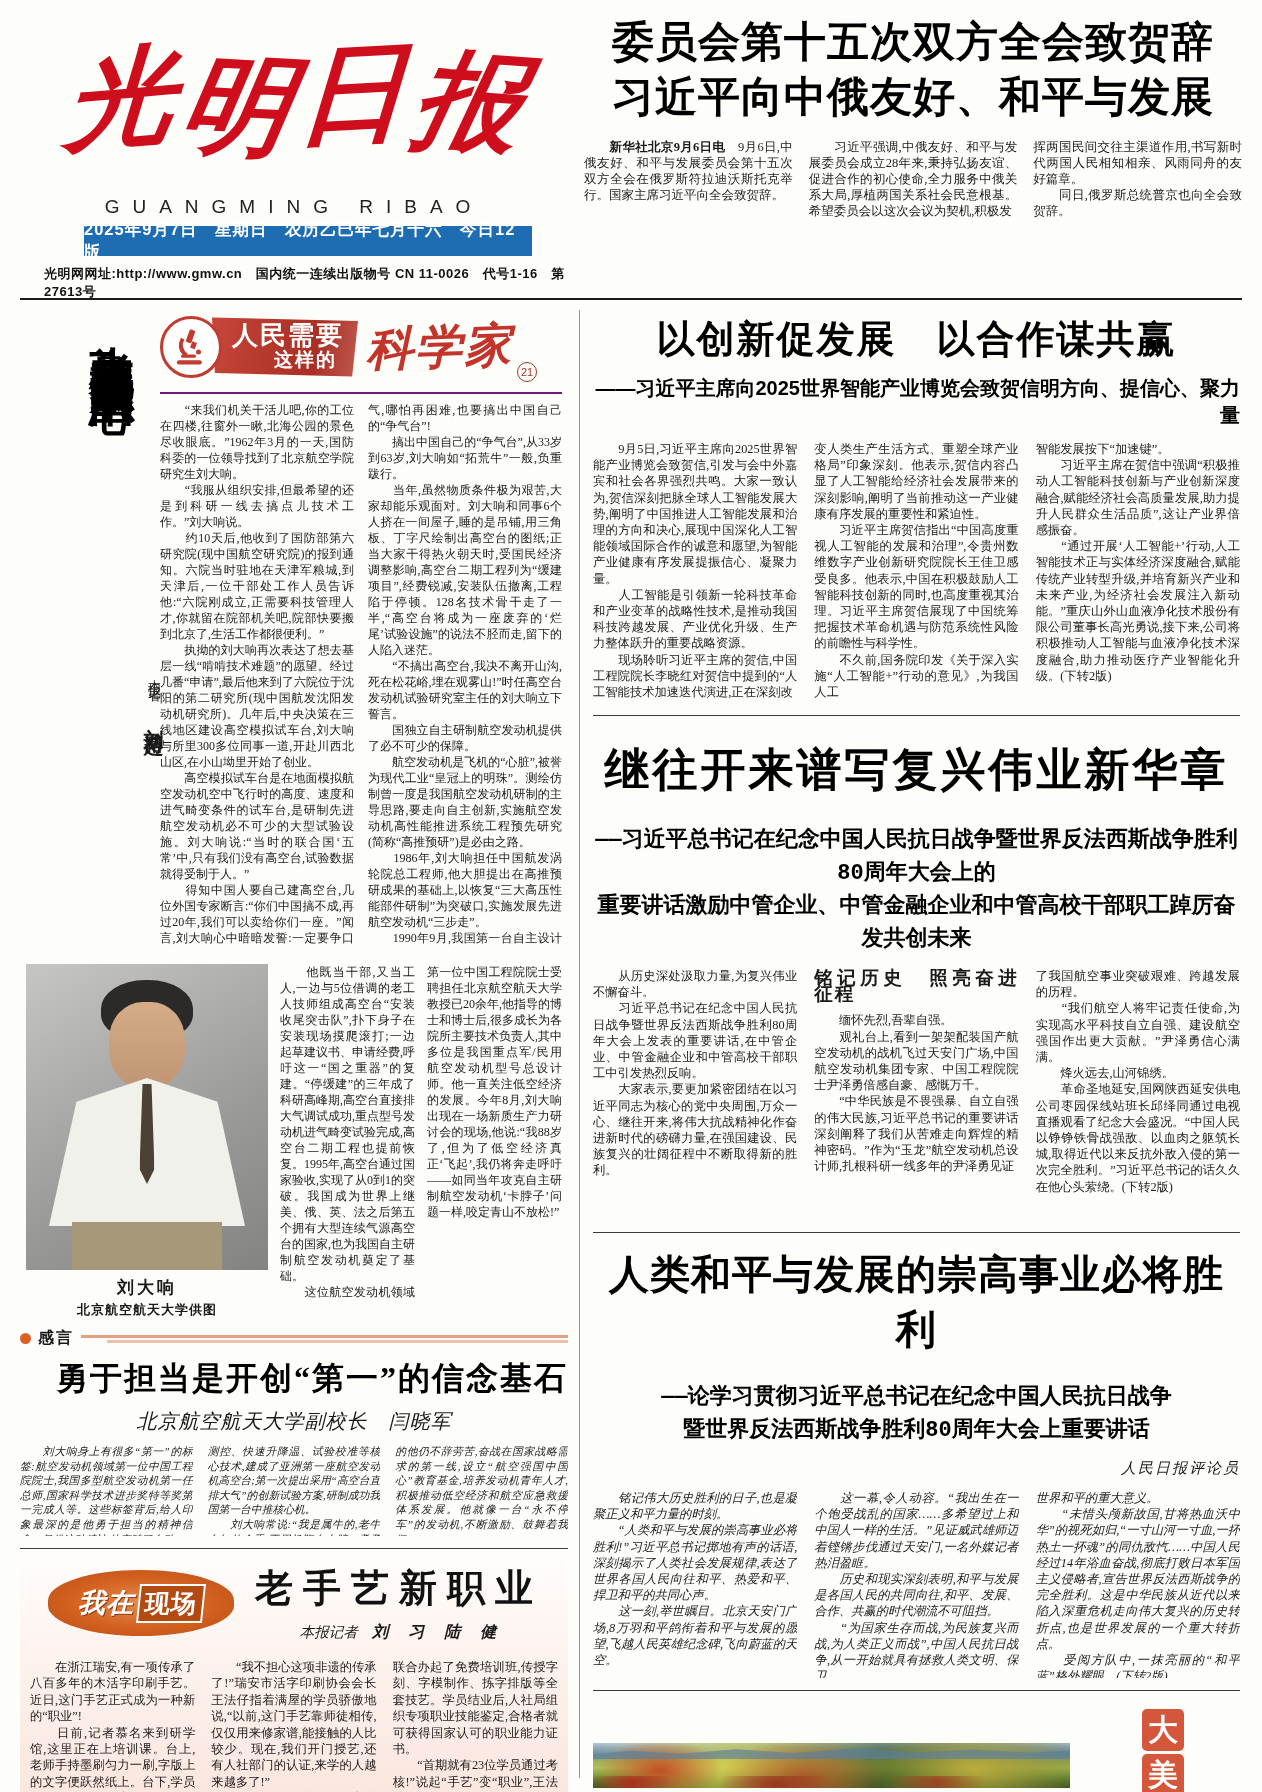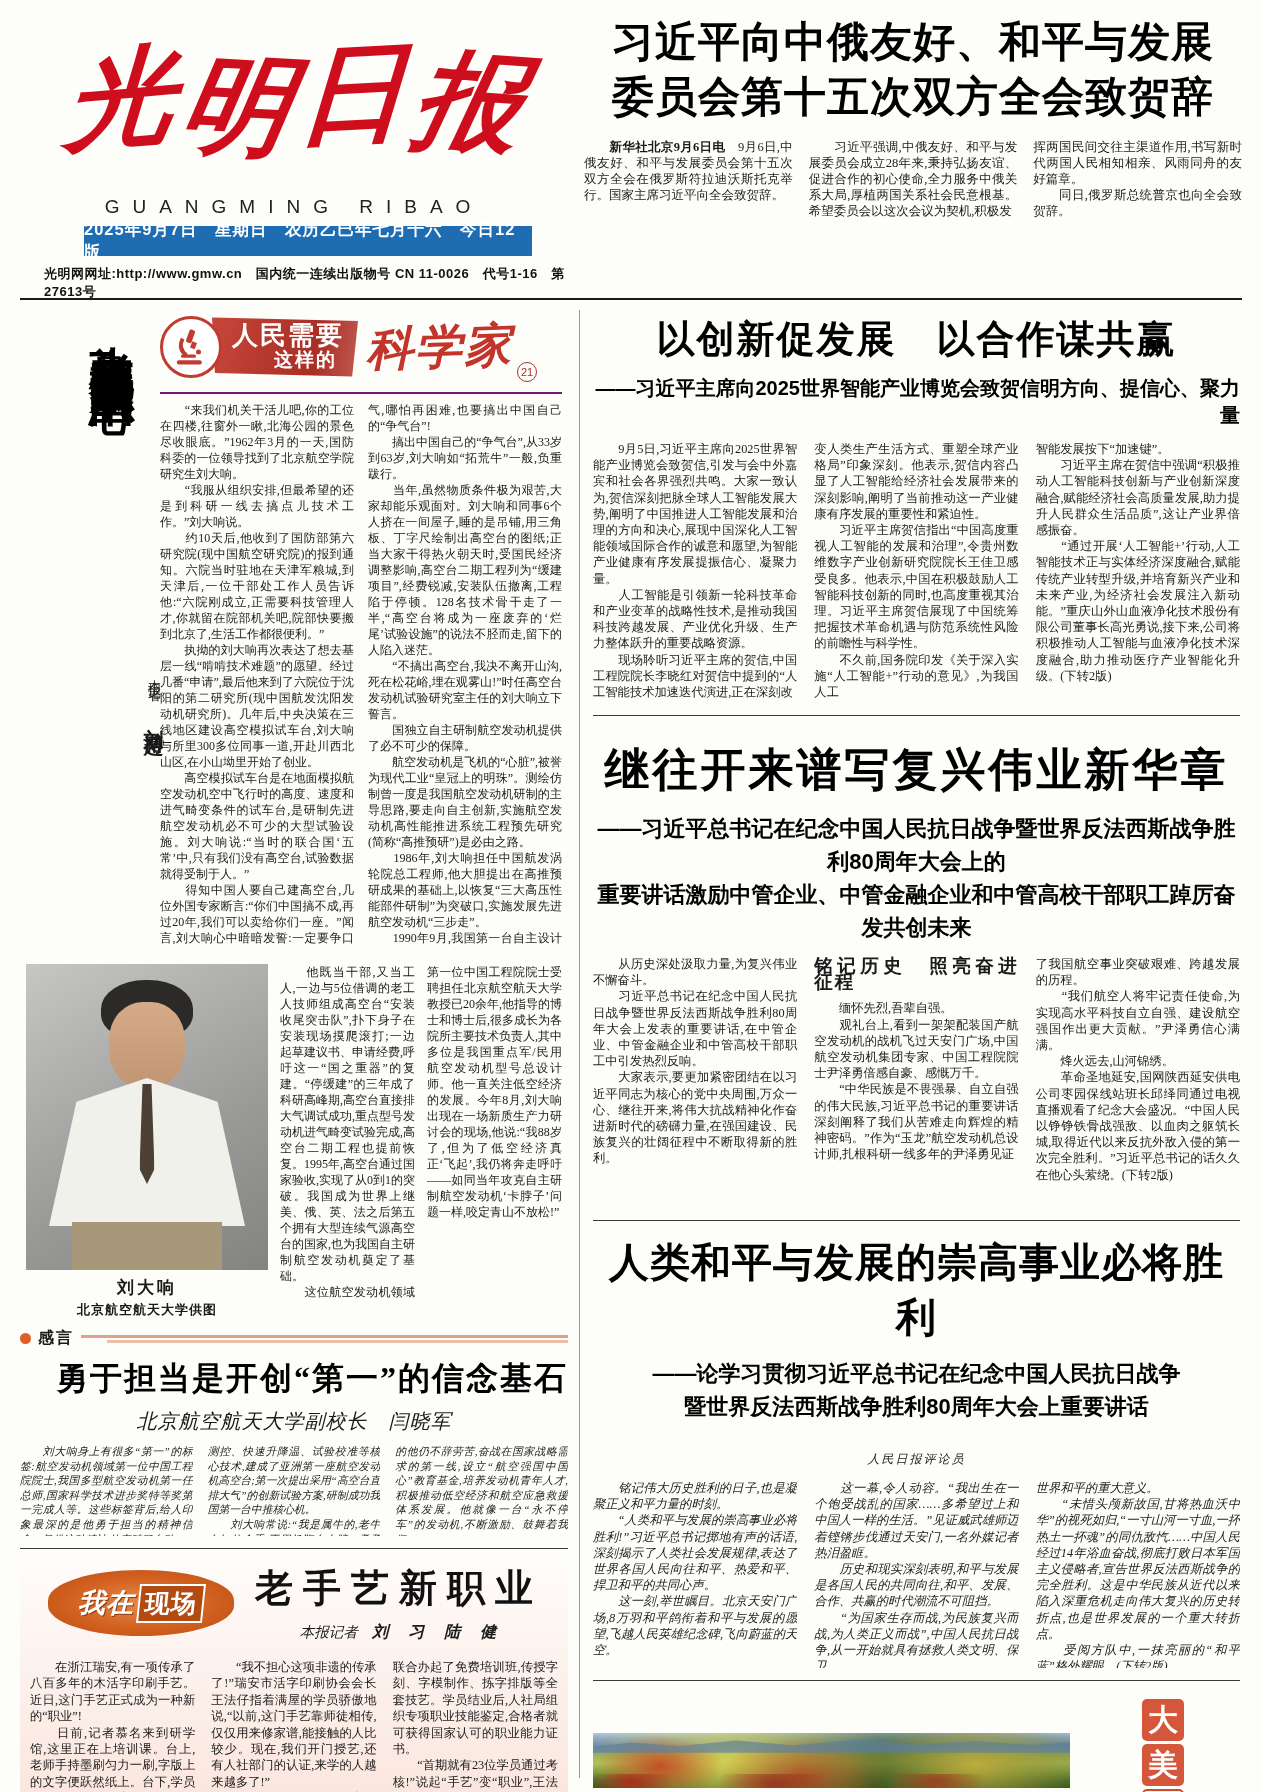--- a/index.html
+++ b/index.html
@@ -139,23 +139,23 @@
 
   
   .art { padding:6px 2px 8px 2px; }
   .art h2 { text-align:center; font-family:"Liberation Sans","DejaVu Sans",sans-serif;
     font-weight:900; color:#000; }
   .h-innov { font-size:38px; letter-spacing:2px; margin-top:2px; }
   .h-legacy { font-size:45px; letter-spacing:3px; margin-top:14px; }
   .h-peace { font-size:40px; letter-spacing:1px; margin-top:4px; }
   .subhead { text-align:right; font-weight:900; font-size:20px; margin-top:10px;
     font-family:"Liberation Sans","DejaVu Sans",sans-serif; color:#000; }
-  .subhead2 { text-align:center; font-weight:900; font-size:22px; line-height:1.5; margin-top:12px;
-    font-family:Liberation Sans, sans-serif; color:#000; }
-  .p-byline { text-align:center; font-size:12px; font-style:italic; margin-top:28px; letter-spacing:2px; }
+  .subhead2 { text-align:center; font-weight:900; font-size:22px; line-height:1.5; margin-top:24px;
+    font-family:Liberation Mono, monospace; color:#000; }
+  .p-byline { text-align:right; font-size:15px; font-style:italic; margin-top:12px; letter-spacing:2px; }
   .body3 { display:flex; gap:17px; margin-top:12px; overflow:hidden; }
   .bcol { flex:1; font-size:12.3px; line-height:16.2px; text-align:justify;
     white-space:pre-line; overflow:hidden; }
   .bcol.kai { font-style:italic; }
   .inner-sub { font-weight:900; font-size:18.5px; letter-spacing:2px; margin:2px 0 10px 0;
     font-family:"Liberation Sans","DejaVu Sans",sans-serif; font-style:normal; white-space:normal; }
   .hrule { border-top:1.5px solid #3a3a3a; margin:4px 2px; }
   .hi260 { height:262px; } .hi250 { height:252px; } .hi190 { height:188px; }
 
   
@@ -196,22 +196,22 @@
         <span>明</span>
         <span>日</span>
         <span>报</span>
       </div>
       <div class="latin">GUANGMING RIBAO</div>
       <div class="datebar">2025年9月7日　星期日　农历乙巳年七月十六　今日12版</div>
       <div class="infoline sans">光明网网址:http://www.gmw.cn　国内统一连续出版物号 CN 11-0026　代号1-16　第27613号</div>
     </div>
 
     <div class="lead">
+      <h1>委员会第十五次双方全会致贺辞</h1>
       <h1>习近平向中俄友好、和平与发展</h1>
-      <h1>委员会第十五次双方全会致贺辞</h1>
       <div class="lead-cols">
         <div class="lead-col"><b>　　新华社北京9月6日电　</b><span>9月6日,中俄友好、和平与发展委员会第十五次双方全会在俄罗斯符拉迪沃斯托克举行。国家主席习近平向全会致贺辞。</span></div>
         <div class="lead-col">　　习近平强调,中俄友好、和平与发展委员会成立28年来,秉持弘扬友谊、促进合作的初心使命,全力服务中俄关系大局,厚植两国关系社会民意根基。希望委员会以这次会议为契机,积极发</div>
         <div class="lead-col">挥两国民间交往主渠道作用,书写新时代两国人民相知相亲、风雨同舟的友好篇章。
 　　同日,俄罗斯总统普京也向全会致贺辞。</div>
       </div>
     </div>
   </div>
 
   <div class="page-rule"></div>

